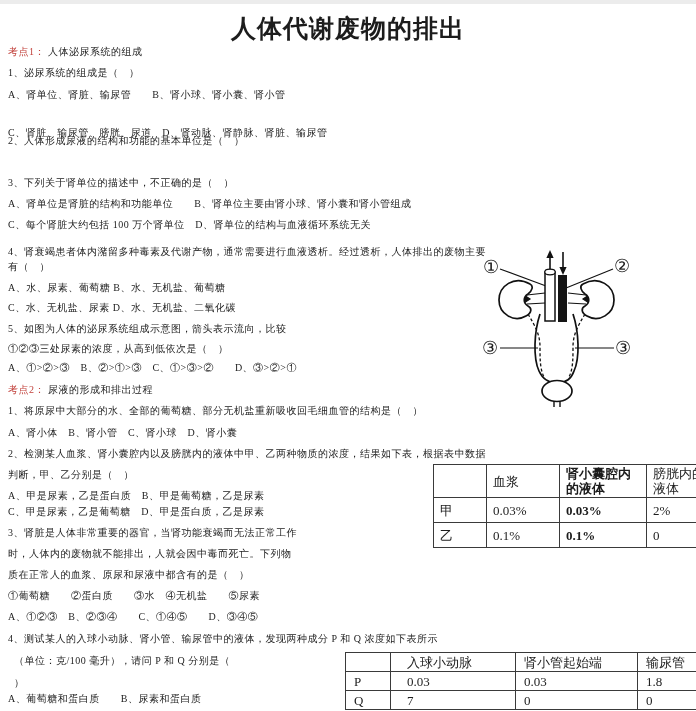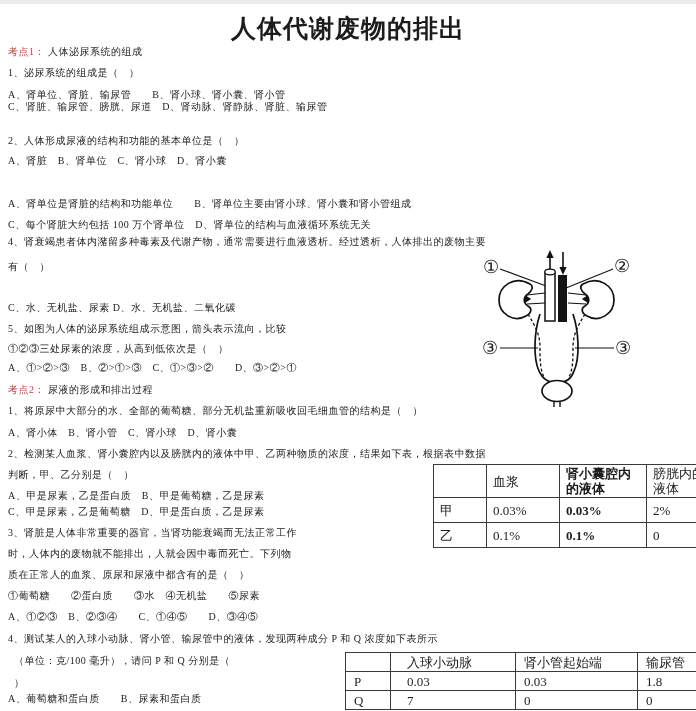--- a/index.html
+++ b/index.html
@@ -55,27 +55,28 @@
 
   <div class="title">人体代谢废物的排出</div>
 
   <div class="line" style="top:45px">
     <span class="kp-label">考点1：</span>
     <span>人体泌尿系统的组成</span>
   </div>
 
   <div class="line" style="top:66px">1、泌尿系统的组成是（　）</div>
   <div class="line" style="top:88px">A、肾单位、肾脏、输尿管　　B、肾小球、肾小囊、肾小管</div>
-  <div class="line" style="top:100px">C、肾脏、输尿管、膀胱、尿道　D、肾动脉、肾静脉、肾脏、输尿管</div>
+  <div class="line" style="top:126px">C、肾脏、输尿管、膀胱、尿道　D、肾动脉、肾静脉、肾脏、输尿管</div>
   <div class="line" style="top:134px">2、人体形成尿液的结构和功能的基本单位是（　）</div>
-  <div class="line" style="top:154px">A、肾脏　B、肾单位　C、肾小球　D、肾小囊</div>
+  <div class="line" style="top:176px">3、下列关于肾单位的描述中，不正确的是（　）</div>
   <div class="line" style="top:197px">A、肾单位是肾脏的结构和功能单位　　B、肾单位主要由肾小球、肾小囊和肾小管组成</div>
   <div class="line" style="top:218px">C、每个肾脏大约包括 100 万个肾单位　D、肾单位的结构与血液循环系统无关</div>
-  <div class="line" style="top:235px">4、肾衰竭患者体内潴留多种毒素及代谢产物，通常需要进行血液透析。经过透析，人体排出的废物主要</div>
+  <div class="line" style="top:245px">4、肾衰竭患者体内潴留多种毒素及代谢产物，通常需要进行血液透析。经过透析，人体排出的废物主要</div>
   <div class="line" style="top:260px">有（　）</div>
+  <div class="line" style="top:281px">A、水、尿素、葡萄糖 B、水、无机盐、葡萄糖</div>
   <div class="line" style="top:301px">C、水、无机盐、尿素 D、水、无机盐、二氧化碳</div>
   <div class="line" style="top:322px">5、如图为人体的泌尿系统组成示意图，箭头表示流向，比较</div>
   <div class="line" style="top:342px">①②③三处尿素的浓度，从高到低依次是（　）</div>
   <div class="line" style="top:361px">A、①&gt;②&gt;③　B、②&gt;①&gt;③　C、①&gt;③&gt;②　　D、③&gt;②&gt;①</div>
 
   <div class="line" style="top:383px">
     <span class="kp-label">考点2：</span>
     <span>尿液的形成和排出过程</span>
   </div>
 

